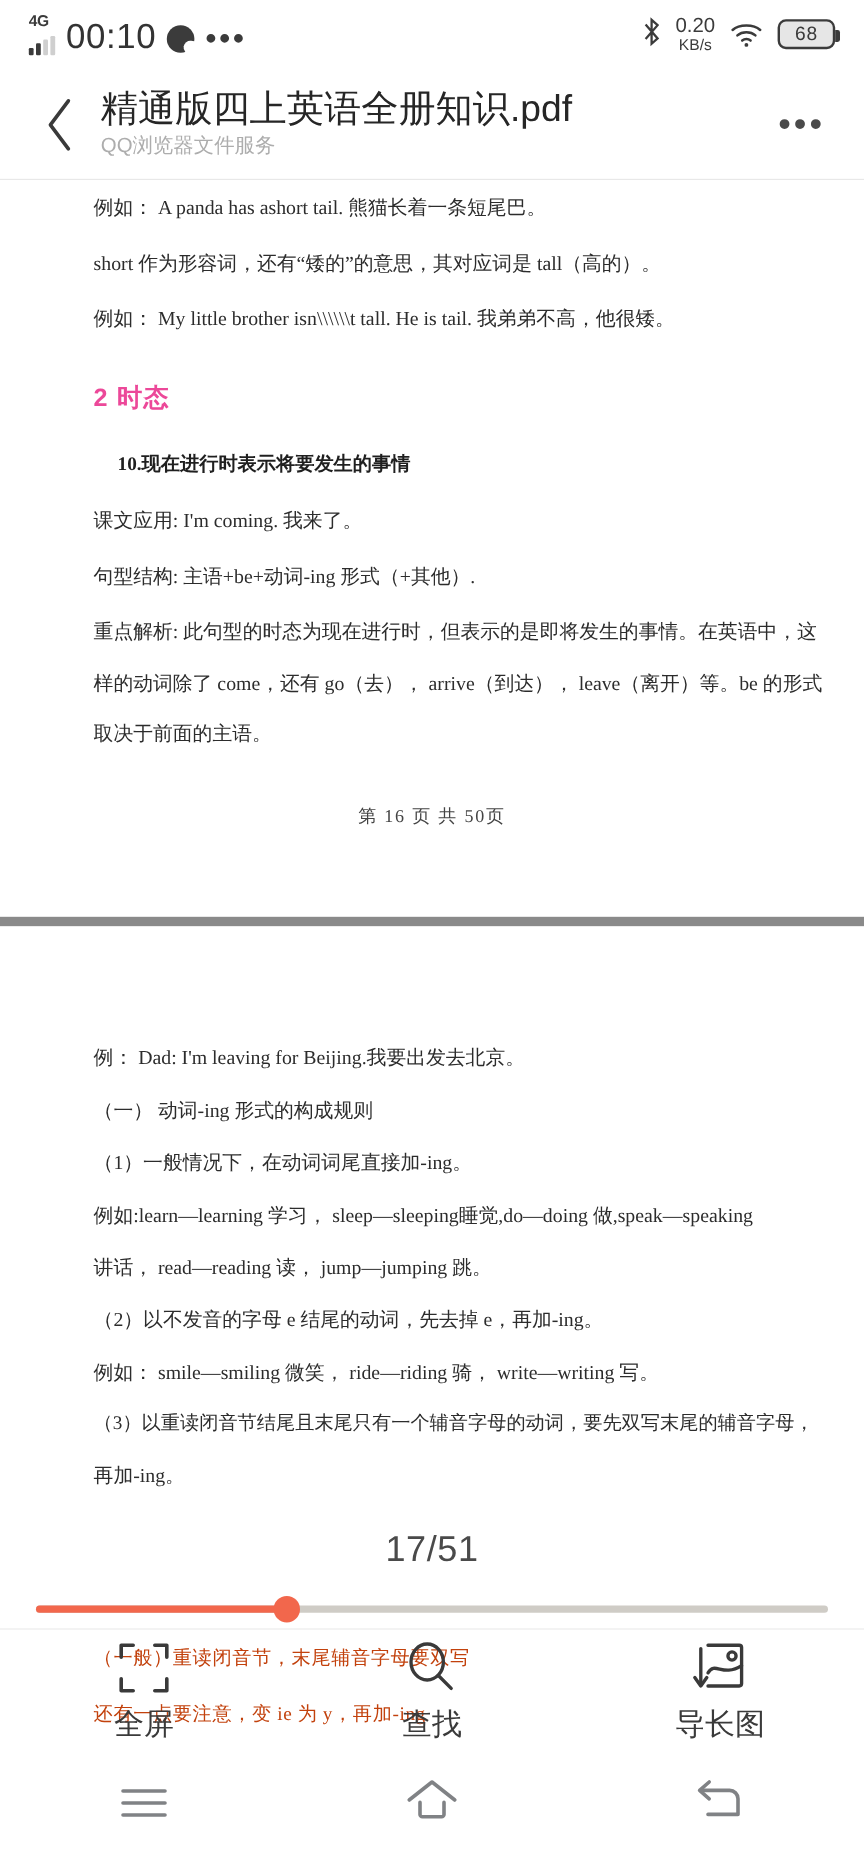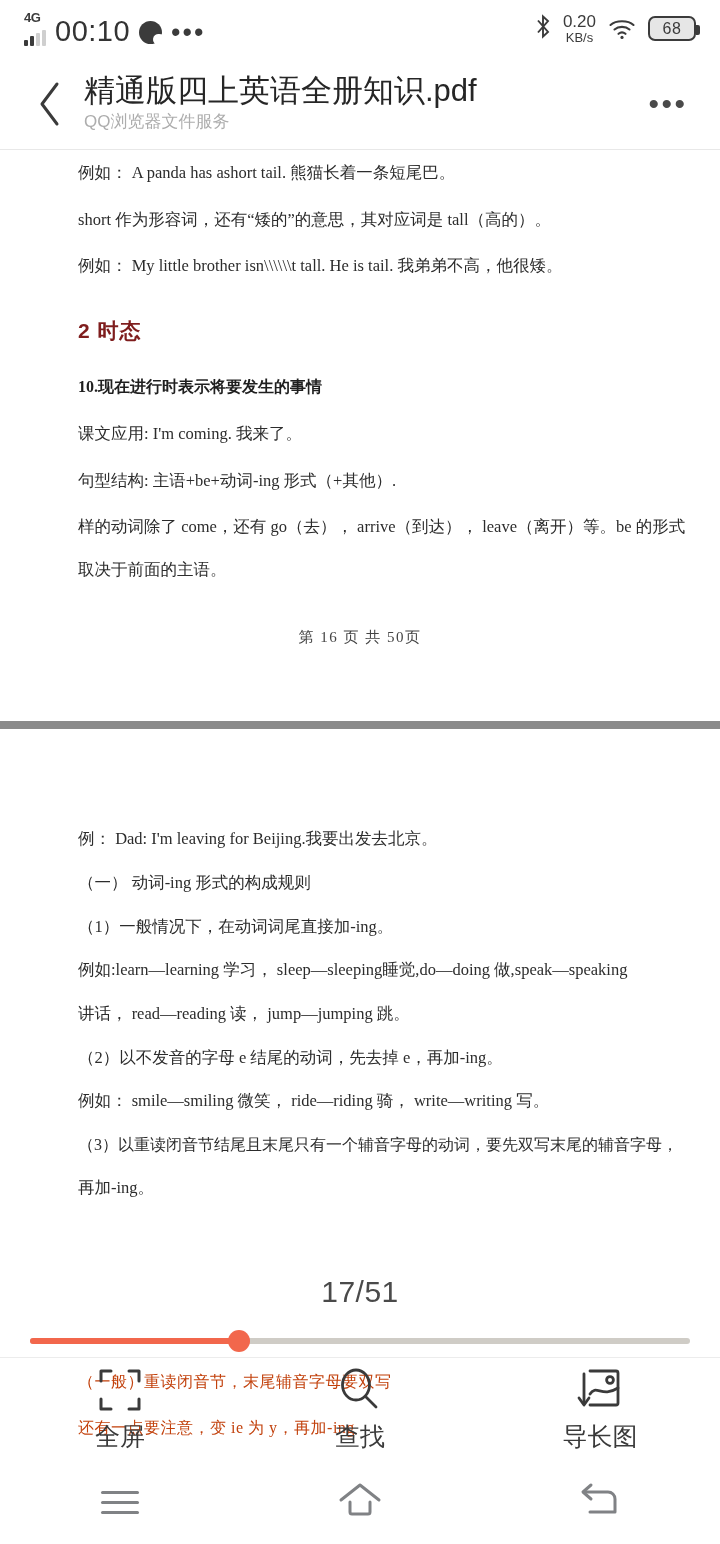--- a/index.html
+++ b/index.html
@@ -77,21 +77,21 @@
   }
   .pdf-page { background: #fff; padding: 0 0; position: relative; }
   .page-sep { height: 8px; background: #8a8a8a; width: 100%; }
   .doc-line {
     font-family: "Liberation Serif", "DejaVu Serif", serif;
     font-size: 16.5px; color: #2c2c2c; line-height: 1.25;
     padding: 0 78px; white-space: nowrap;
   }
   .doc-h2 {
     font-family: "Liberation Sans", sans-serif;
-    font-size: 21px; font-weight: 700; color: #7f1d1d;
+    font-size: 21px; font-weight: 700; color: #ec4899;
     padding: 0 78px; letter-spacing: 1px;
   }
   .doc-h3 {
     font-family: "Liberation Serif", serif;
     font-size: 16px; font-weight: 700; color: #1f1f1f;
     padding: 0 78px;
   }
   .doc-footer {
     font-family: "Liberation Serif", serif;
     font-size: 15px; color: #444; text-align: center; letter-spacing: 1.5px;
@@ -204,23 +204,24 @@
     <div class="more-btn">•••</div>
   </div>
 
   <div class="doc-area">
 
     <div class="pdf-page" style="padding-top:12px;">
       <div class="doc-line" style="margin-bottom:26px;">例如： A panda has ashort tail. 熊猫长着一条短尾巴。</div>
       <div class="doc-line" style="margin-bottom:26px;">short 作为形容词，还有“矮的”的意思，其对应词是 tall（高的）。</div>
       <div class="doc-line" style="margin-bottom:40px;">例如： My little brother isn\\\\\\t tall. He is tail. 我弟弟不高，他很矮。</div>
       <div class="doc-h2" style="margin-bottom:32px;">2  时态</div>
-      <div class="doc-h3" style="margin-bottom:26px;">10.现在进行时表示将要发生的事情</div>
+      <div class="doc-h3" style="margin-bottom:26px;margin-left:20px;">10.现在进行时表示将要发生的事情</div>
       <div class="doc-line" style="margin-bottom:26px;">课文应用: I'm coming. 我来了。</div>
       <div class="doc-line" style="margin-bottom:26px;">句型结构: 主语+be+动词-ing  形式（+其他）.</div>
+      <div class="doc-line" style="margin-bottom:22px;">重点解析: 此句型的时态为现在进行时，但表示的是即将发生的事情。在英语中，这</div>
       <div class="doc-line" style="margin-bottom:22px;">样的动词除了 come，还有 go（去）， arrive（到达）， leave（离开）等。be 的形式</div>
       <div class="doc-line" style="margin-bottom:48px;">取决于前面的主语。</div>
       <div class="doc-footer" style="margin-bottom:74px;text-align:center;">第 16 页 共 50页</div>
     </div>
 
     <div class="page-sep"></div>
 
     <div class="pdf-page" style="padding-top:100px;">
       <div class="doc-line" style="margin-bottom:23px;">例： Dad: I'm leaving for Beijing.我要出发去北京。</div>
       <div class="doc-line" style="margin-bottom:23px;">（一） 动词-ing 形式的构成规则</div>

